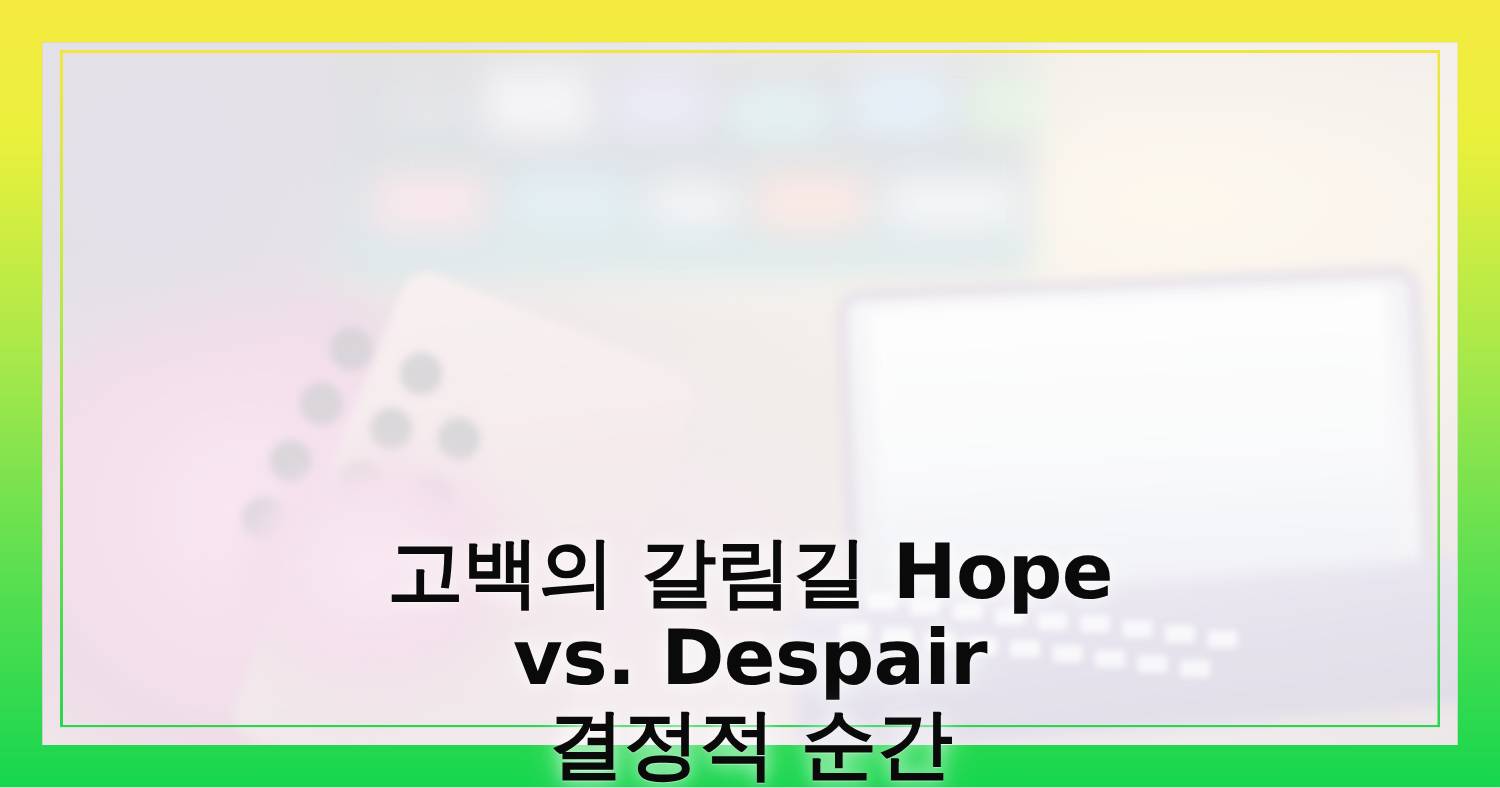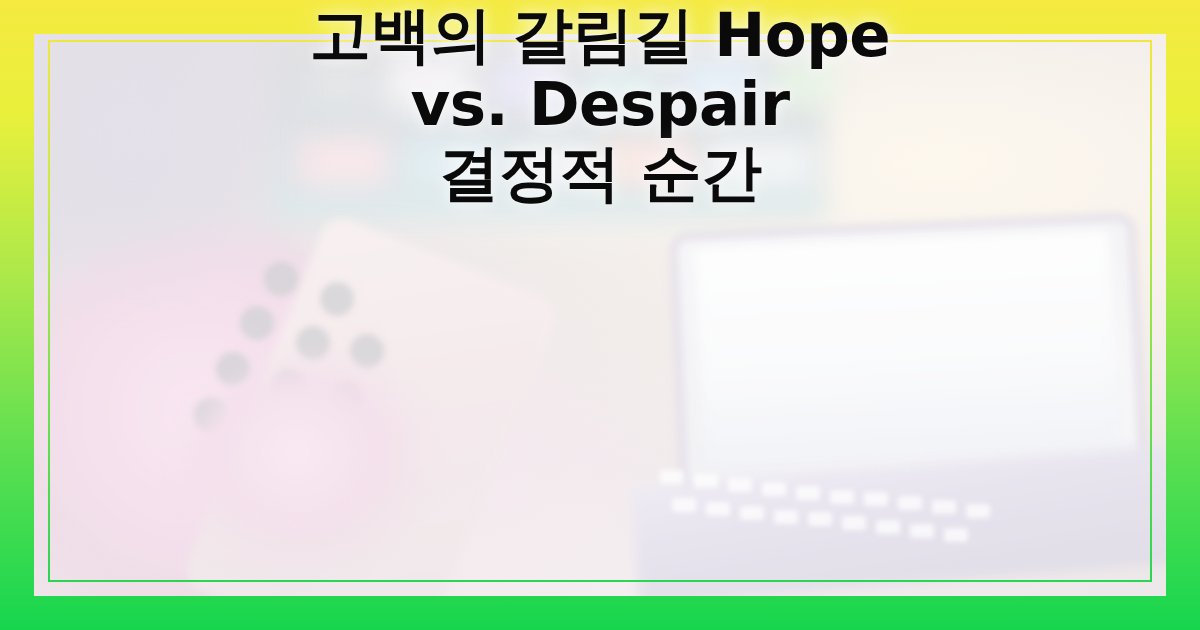--- a/index.html
+++ b/index.html
@@ -157,21 +157,21 @@
     pointer-events:none;
   }
 
   
   .title-wrap{
     position:absolute;
     left:0; right:0; top:0; bottom:0;
     display:flex;
     flex-direction:column;
     align-items:center;
-    justify-content:flex-start;
+    justify-content:flex-end;
     padding:0 110px;
     box-sizing:border-box;
   }
   .title{
     margin:0;
     width:100%;
     text-align:center;
     font-family:"DejaVu Sans", sans-serif;
     font-weight:700;
     font-size:61px;

